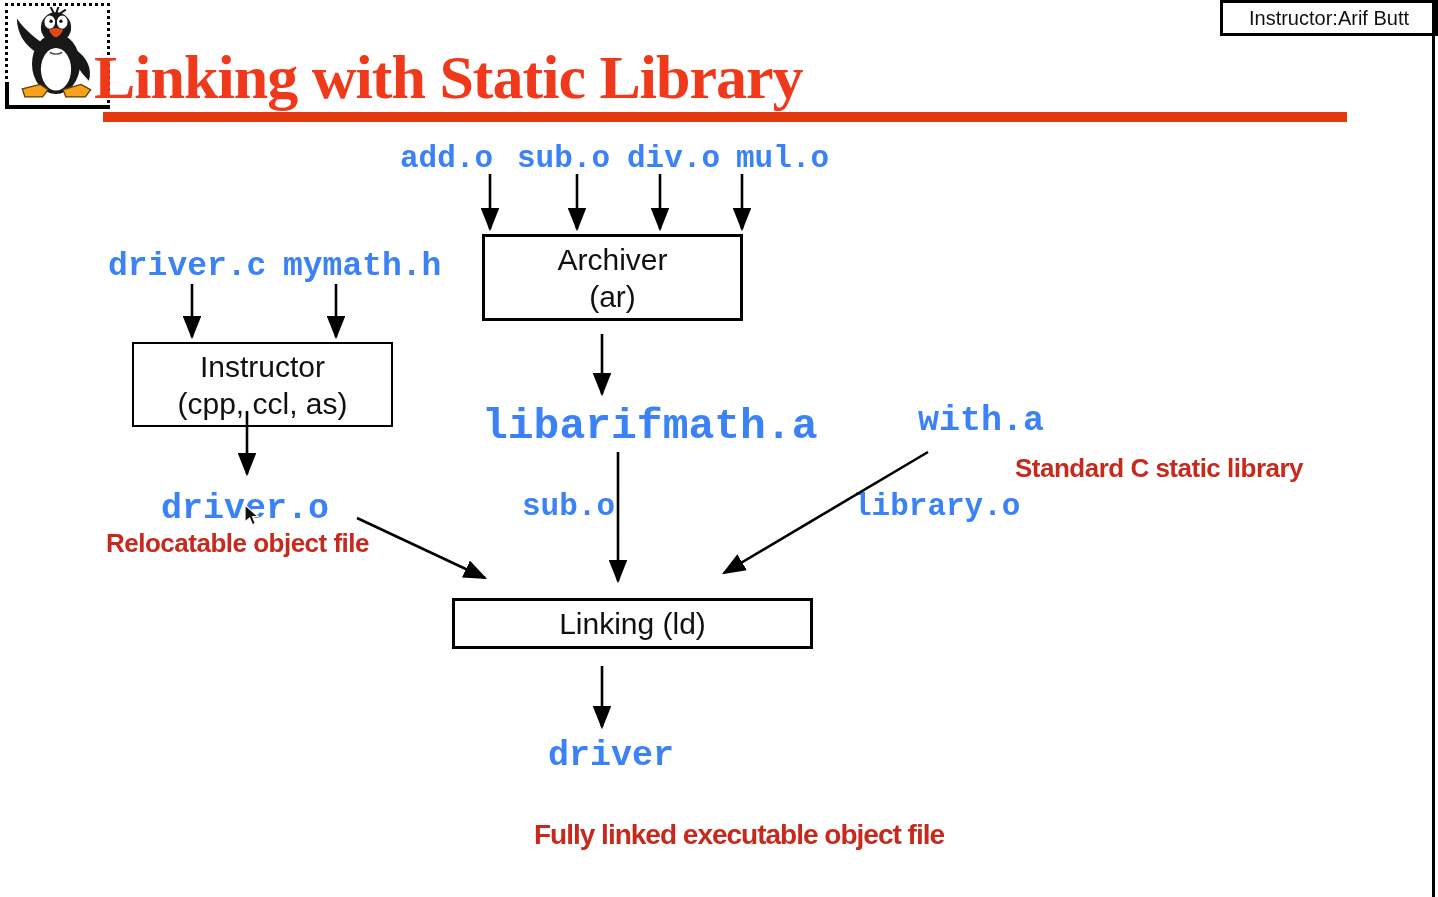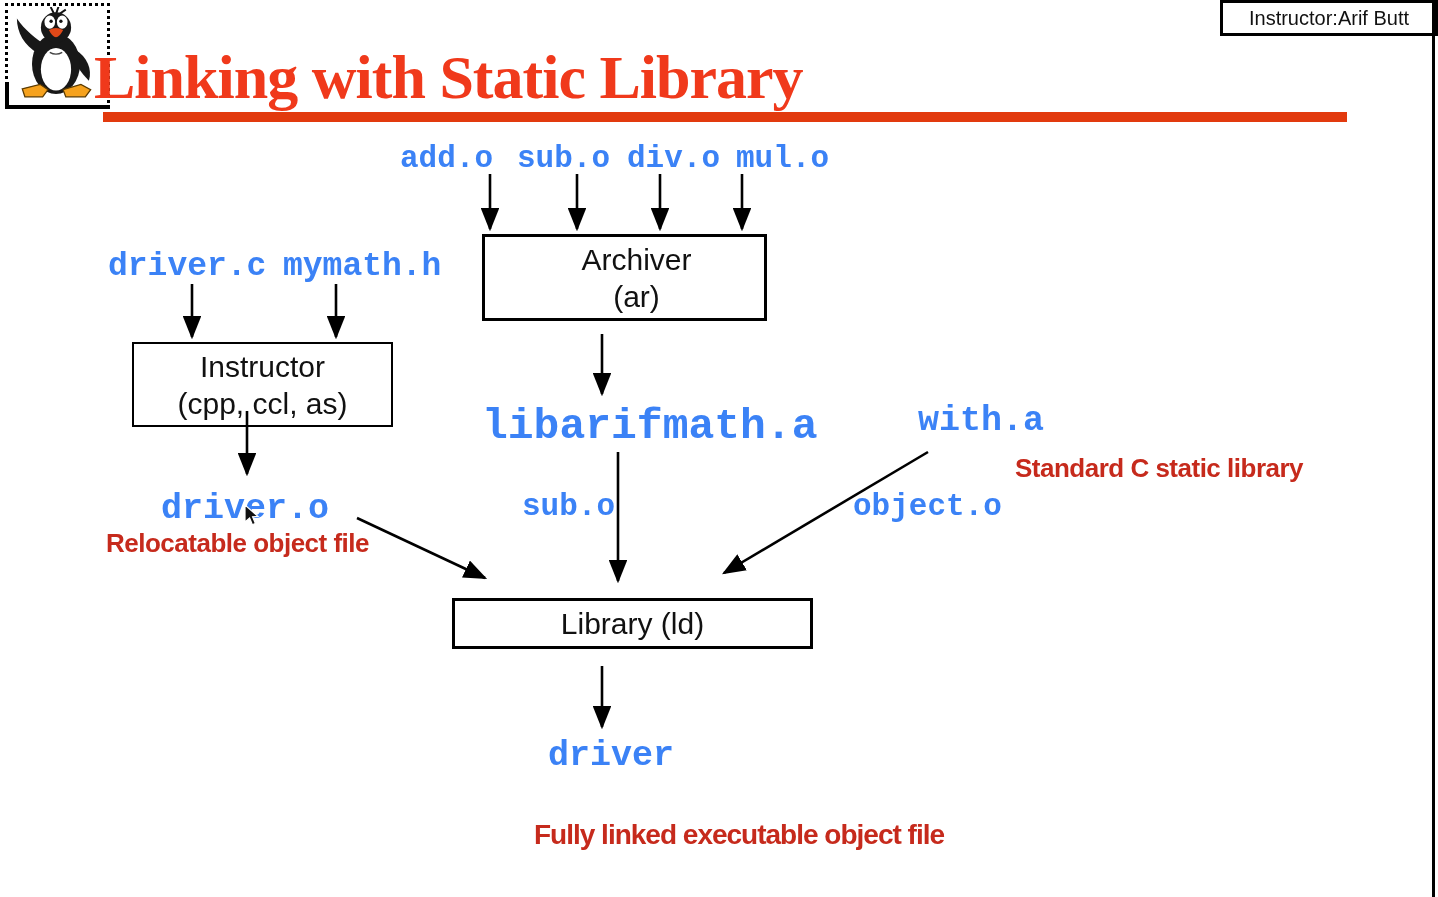--- a/index.html
+++ b/index.html
@@ -37,21 +37,21 @@
   .f-drivero{left:161px;top:485px;font-size:35px;margin-top:7px;}
   .f-libarif{left:482px;top:405px;font-size:43px;}
   .f-subo{left:522px;top:491px;font-size:31px;}
   .f-libc{left:918px;top:404px;font-size:35px;}
   .f-printf{left:853px;top:491px;font-size:31px;}
   .f-driver{left:548px;top:739px;font-size:35px;}
 
   
   .box{position:absolute;display:flex;flex-direction:column;align-items:center;justify-content:center;
        background:#fff;color:#111;text-align:center;}
-  .box-archiver{left:482px;top:234px;width:255px;height:81px;border:3px solid #000;font-size:30px;line-height:37px;padding-left:24px;}
+  .box-archiver{left:482px;top:234px;width:255px;height:81px;border:3px solid #000;font-size:30px;line-height:37px;}
   .box-translators{left:132px;top:342px;width:257px;height:81px;border:2.5px solid #000;font-size:30px;line-height:37px;}
   .box-linker{left:452px;top:598px;width:355px;height:45px;border:3px solid #000;font-size:30px;}
 
   
   .cap{position:absolute;font-weight:bold;color:#c62a1c;line-height:1;white-space:nowrap;letter-spacing:-0.5px;}
   .cap-reloc{left:106px;top:530px;font-size:26px;}
   .cap-stdc{left:1015px;top:455px;font-size:26px;}
   .cap-full{left:534px;top:789px;font-size:28px;letter-spacing:-1px;margin-top:32px;}
 
   .arrows{position:absolute;left:0;top:0;pointer-events:none;}
@@ -108,24 +108,24 @@
   </div>
 
   <span class="m f-drivero">driver.o</span>
   <span class="cap cap-reloc">Relocatable object file</span>
 
   <span class="m f-libarif">libarifmath.a</span>
   <span class="m f-subo">sub.o</span>
 
   <span class="m f-libc">with.a</span>
   <span class="cap cap-stdc">Standard C static library</span>
-  <span class="m f-printf">object.o</span>
+  <span class="m f-printf">library.o</span>
 
   <div class="box box-linker">
-    <span>Library (ld)</span>
+    <span>Linking (ld)</span>
   </div>
 
   <span class="m f-driver">driver</span>
   <span class="cap cap-full">Fully linked executable object file</span>
 
   <svg class="arrows" width="1438" height="897" viewBox="0 0 1438 897">
     <defs>
       <marker id="ah" viewBox="0 0 10 8" refX="9" refY="4" markerWidth="9" markerHeight="7.2" orient="auto-start-reverse">
         <path d="M0,0 L10,4 L0,8 Z" fill="#000"></path>
       </marker>

